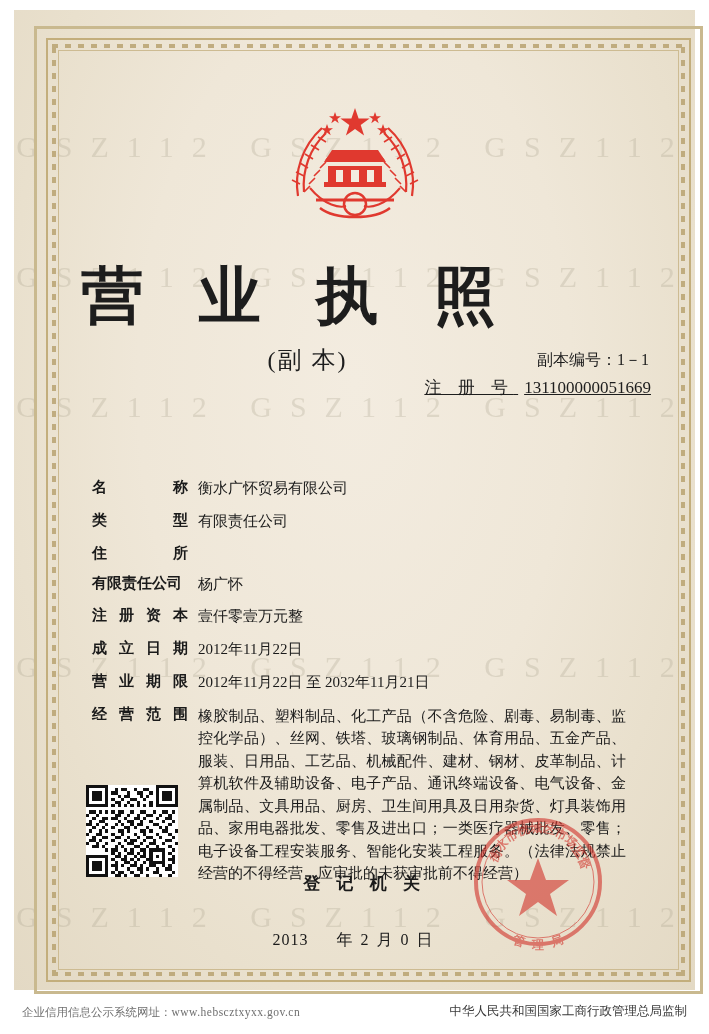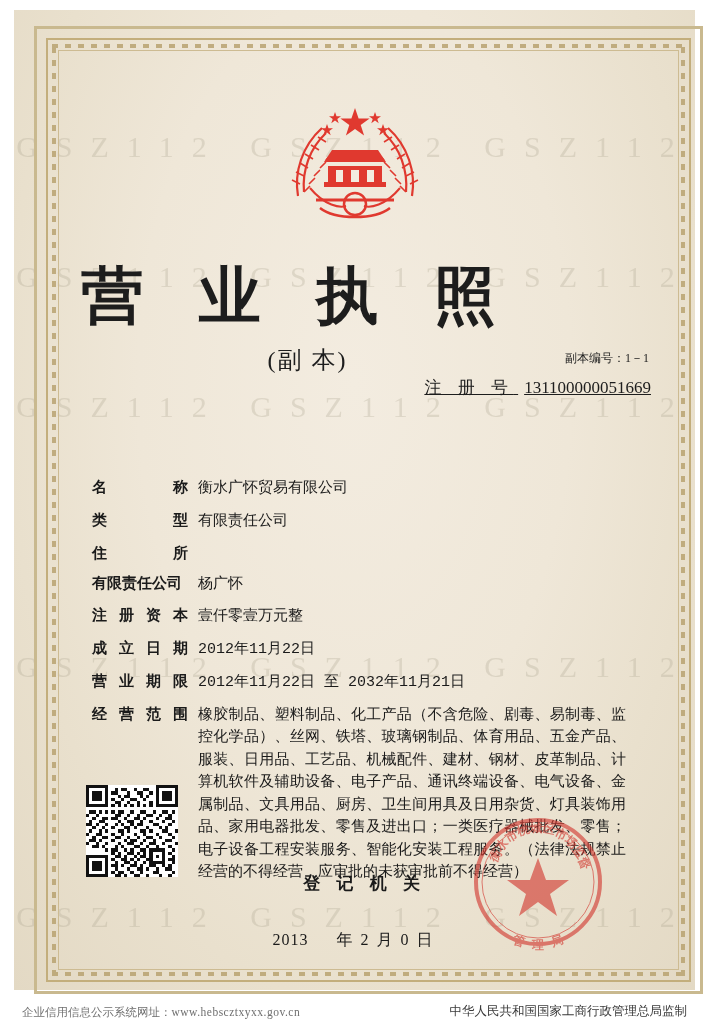--- a/index.html
+++ b/index.html
@@ -127,21 +127,21 @@
     font-family: "Liberation Serif", serif;
     font-size: 24px;
     color: #1d1d1d;
     letter-spacing: 2px;
   }
 
   .copy-no {
     position: absolute;
     right: 46px;
     top: 340px;
-    font-size: 12px;
+    font-size: 16px;
     color: #1d1d1d;
     font-family: "Liberation Serif", serif;
   }
   .reg-no {
     position: absolute;
     right: 44px;
     top: 366px;
     font-size: 17px;
     color: #1d1d1d;
     font-family: "Liberation Serif", serif;
@@ -168,21 +168,21 @@
     font-family: "Liberation Serif", serif;
     font-size: 15px;
     font-weight: bold;
     color: #1a1a1a;
     display: flex;
     justify-content: space-between;
     letter-spacing: 0;
   }
   .row .label span { display: inline-block; }
   .row .value {
-    font-family: Liberation Mono, monospace;
+    font-family: Liberation Serif, serif;
     font-size: 15px;
     color: #1a1a1a;
     padding-left: 10px;
     line-height: 1.45;
   }
   .row.scope .value {
     width: 428px;
     line-height: 1.5;
     text-align: justify;
   }

